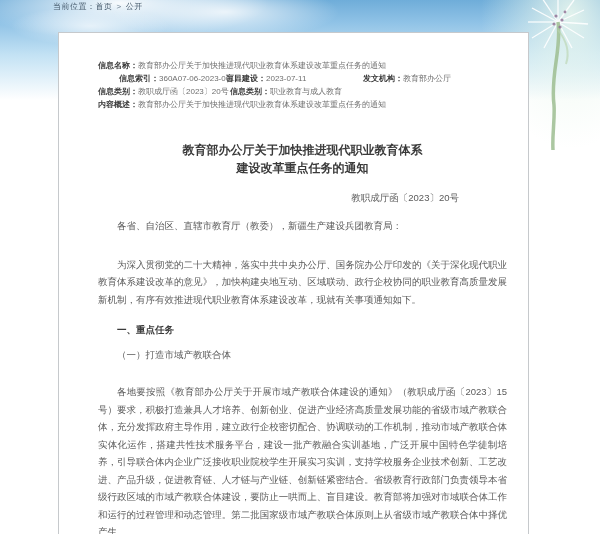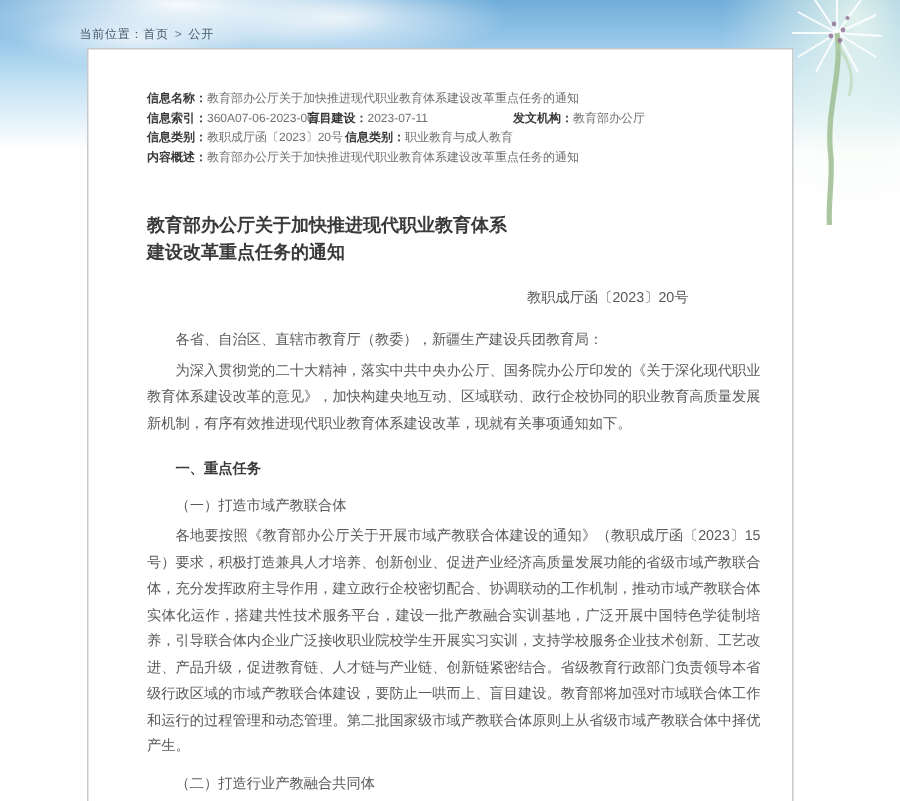--- a/index.html
+++ b/index.html
@@ -33,21 +33,21 @@
     background: radial-gradient(ellipse at center, rgba(255,255,255,.65) 0%, rgba(255,255,255,0) 70%);
   }
   .dandelion { position: absolute; right: 0; top: 0; width: 92px; height: 150px; }
   .dandelion-glow {
     position: absolute; right: -20px; top: -20px; width: 140px; height: 170px;
     background: radial-gradient(ellipse at 65% 20%, rgba(235,248,238,.9) 0%, rgba(235,248,238,0) 70%);
   }
 
   
   .breadcrumb {
-    position: absolute; left: 53px; top: 17px;
+    position: absolute; left: 53px; top: 1px;
     z-index: 2;
     font-size: 8px; color: #44586a;
     letter-spacing: .5px;
     white-space: nowrap;
   }
   .breadcrumb a { color: #44586a; text-decoration: none; cursor: pointer; }
   .crumb-sep { margin: 0 4px; color: #6a7d8d; }
 
   
   .card {
@@ -58,46 +58,46 @@
     border-bottom: none;
     z-index: 1;
     padding: 26px 21px 0 39px;
   }
 
   
   .meta { font-size: 8px; line-height: 13px; color: #6f6f6f; }
   .meta-row { display: flex; white-space: nowrap; align-items: flex-end; }
   .meta-label { font-weight: bold; color: #3a3a3a; }
   .meta-cell { display: inline-flex; }
-  .cell-w1 { width: 107px; }
+  .cell-w1 { width: 107px; margin-left: 21px; }
   .cell-w2 { width: 137px; }
   .cell-w3 { width: 132px; }
 
   
   .doc-title {
     margin-top: 30px;
-    text-align: left;
+    text-align: center;
     font-size: 12px; font-weight: bold; color: #3a3a3a;
     line-height: 18px;
   }
   .doc-number {
     margin-top: 15px;
     text-align: right;
     padding-right: 48px;
     font-size: 9.5px; color: #5a5a5a;
   }
 
   
   .doc-body {
     margin-top: 13px;
     font-size: 9.5px; color: #5a5a5a;
     line-height: 17.5px;
     text-align: justify;
   }
-  .doc-body .para { text-indent: 2em; margin-top: 3px; }
+  .doc-body .para { text-indent: 2em; margin-top: 20px; }
   .doc-body .salutation { margin-top: 0; font-family: Liberation Mono, monospace; }
   .sec-heading { font-weight: bold; color: #3a3a3a; text-indent: 2em; margin-top: 13px; }
   .sub-heading { text-indent: 2em; margin-top: 7px; color: #5a5a5a; }
 </style>
 </head>
 <body>
 
 <div class="sky">
   <div class="cloud cloud-1"></div>
   <div class="cloud cloud-2"></div>

